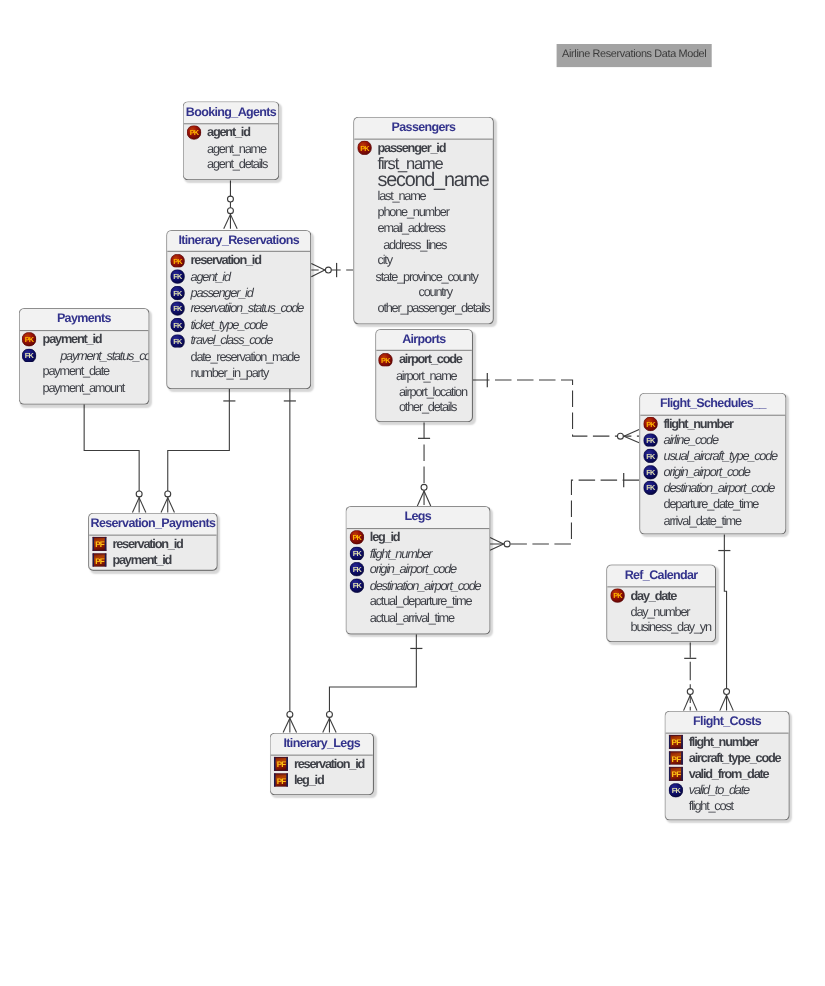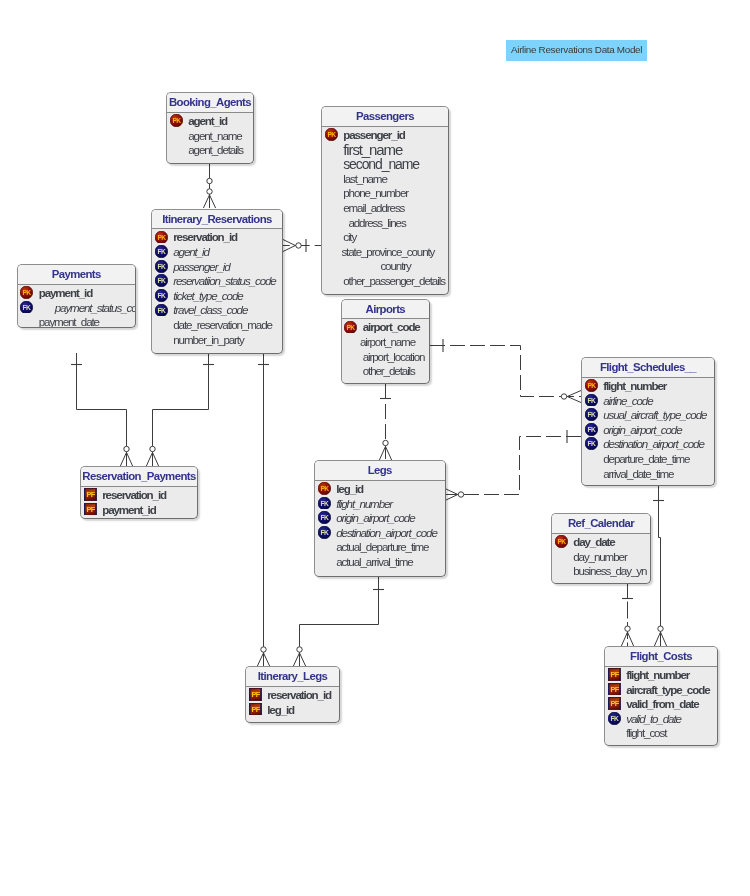--- a/index.html
+++ b/index.html
@@ -1,21 +1,21 @@
 <!DOCTYPE html>
 <html><head>
 <meta charset="utf-8">
 <title>Airline Reservations Data Model</title>
 <style>
   html,body{margin:0;padding:0;background:#ffffff;}
   body{width:750px;height:896px;position:relative;overflow:hidden;
        font-family:"Liberation Sans","DejaVu Sans",sans-serif;}
   #canvas{position:absolute;left:0;top:0;width:750px;height:896px;}
   #svglayer{position:absolute;left:0;top:0;width:750px;height:896px;}
-  .diagram-title{position:absolute;font-size:9.9px;color:#3a3a3a;letter-spacing:-0.32px;white-space:nowrap;background:#7dd3fc;padding:4px 5px 6px 5px;}
+  .diagram-title{position:absolute;font-size:9.9px;color:#3a3a3a;letter-spacing:-0.32px;white-space:nowrap;background:#a3a3a3;padding:4px 5px 6px 5px;}
   .entity{position:absolute;box-sizing:border-box;border:1px solid #8e8e8e;border-right-color:#6e6e6e;border-bottom-color:#6e6e6e;border-radius:5px;
           background:#ebebeb;
           box-shadow:2px 2px 1.5px rgba(0,0,0,0.16);overflow:hidden;}
   .ent-title{text-align:center;font-weight:bold;color:#33338c;white-space:nowrap;background:#f2f2f2;}
   .ent-divider{height:1px;background:#8a8a8a;margin:0;}
   .attrs{position:relative;}
   .attr{display:flex;align-items:center;white-space:nowrap;color:#3e4047;}
   .attr .aname{display:inline-block;}
   .attr.pk .aname{font-weight:bold;}
   .attr.fk .aname{font-style:italic;}
@@ -150,21 +150,21 @@
                 </defs>
   <circle cx="11" cy="11" r="10.9" fill="url(#pkg)" stroke="#5a0505" stroke-width="1.1"></circle>
   <text x="11" y="15.3" font-family="'Liberation Sans',sans-serif" font-size="11.5" font-weight="bold" fill="#ffb500" text-anchor="middle">PK</text>
 </svg></span>
             <span class="aname">passenger_id</span>
           </div>
           <div class="attr plain" style="height: 14.6px; font-size: 15px; letter-spacing: -1.1px; padding-left: 2.8px;">
             <span class="keyicon" style="width: 12.8px; height: 12.8px; margin-right: 5.6px;"></span>
             <span class="aname">first_name</span>
           </div>
-          <div class="attr plain" style="height: 14.6px; font-size: 14px; letter-spacing: -1.1px; padding-left: 2.8px;">
+          <div class="attr plain" style="height: 14.6px; font-size: 18px; letter-spacing: -1.1px; padding-left: 2.8px;">
             <span class="keyicon" style="width: 12.8px; height: 12.8px; margin-right: 5.6px;"></span>
             <span class="aname">second_name</span>
           </div>
           <div class="attr plain" style="height: 14.6px; font-size: 11.6px; letter-spacing: -1.1px; padding-left: 2.8px;">
             <span class="keyicon" style="width: 12.8px; height: 12.8px; margin-right: 5.6px;"></span>
             <span class="aname">last_name</span>
           </div>
           <div class="attr plain" style="height: 14.6px; font-size: 11.6px; letter-spacing: -1.1px; padding-left: 2.8px;">
             <span class="keyicon" style="width: 12.8px; height: 12.8px; margin-right: 5.6px;"></span>
             <span class="aname">phone_number</span>
@@ -286,21 +286,21 @@
           <div class="attr plain" style="height: 14.6px; font-size: 11.6px; letter-spacing: -1.1px; padding-left: 2.8px;">
             <span class="keyicon" style="width: 12.8px; height: 12.8px; margin-right: 5.6px;"></span>
             <span class="aname">date_reservation_made</span>
           </div>
           <div class="attr plain" style="height: 14.6px; font-size: 11.6px; letter-spacing: -1.1px; padding-left: 2.8px;">
             <span class="keyicon" style="width: 12.8px; height: 12.8px; margin-right: 5.6px;"></span>
             <span class="aname">number_in_party</span>
           </div>
         </div>
       </div>
-      <div class="entity" style="left: 16.5px; top: 264px; width: 119.5px; height: 64px;">
+      <div class="entity" style="left: 16.5px; top: 280px; width: 119.5px; height: 88px;">
         <div class="ent-title" style="font-size: 11.4px; letter-spacing: -0.6px; line-height: 18.8px; height: 18.8px;">Payments</div>
         <div class="ent-divider"></div>
         <div class="attrs" style="padding-top: 0.4px;">
           <div class="attr pk" style="height: 14.6px; font-size: 11.6px; letter-spacing: -1.1px; padding-left: 2.8px;">
             <span class="keyicon" style="width: 12.8px; height: 12.8px; margin-right: 5.6px;"><svg width="12.8" height="12.8" viewBox="0 0 22 22">
   <defs>
                   <radialGradient id="pkg" cx="38%" cy="32%" r="72%">
     <stop offset="0%" stop-color="#c03d08"></stop>
                     <stop offset="48%" stop-color="#9a1206"></stop>
                     <stop offset="100%" stop-color="#5e0404"></stop>

